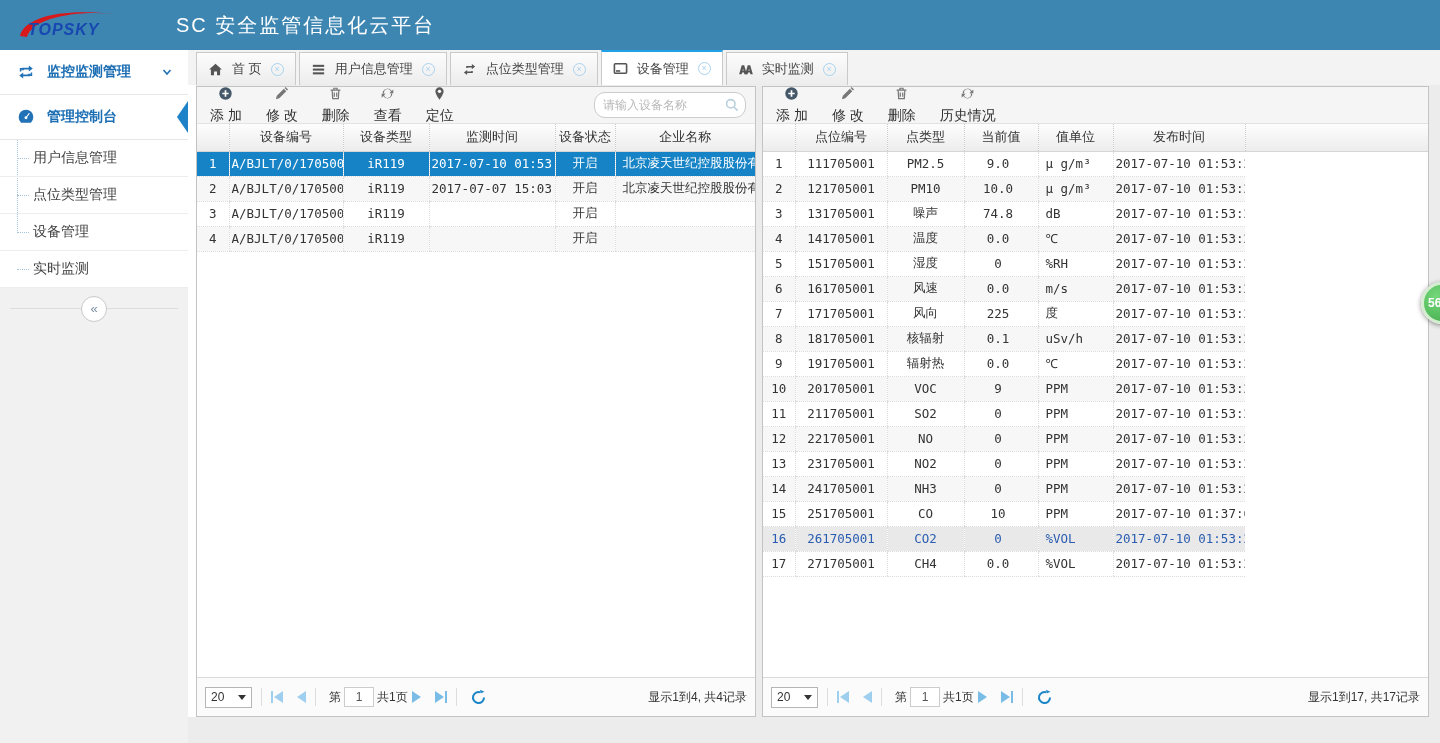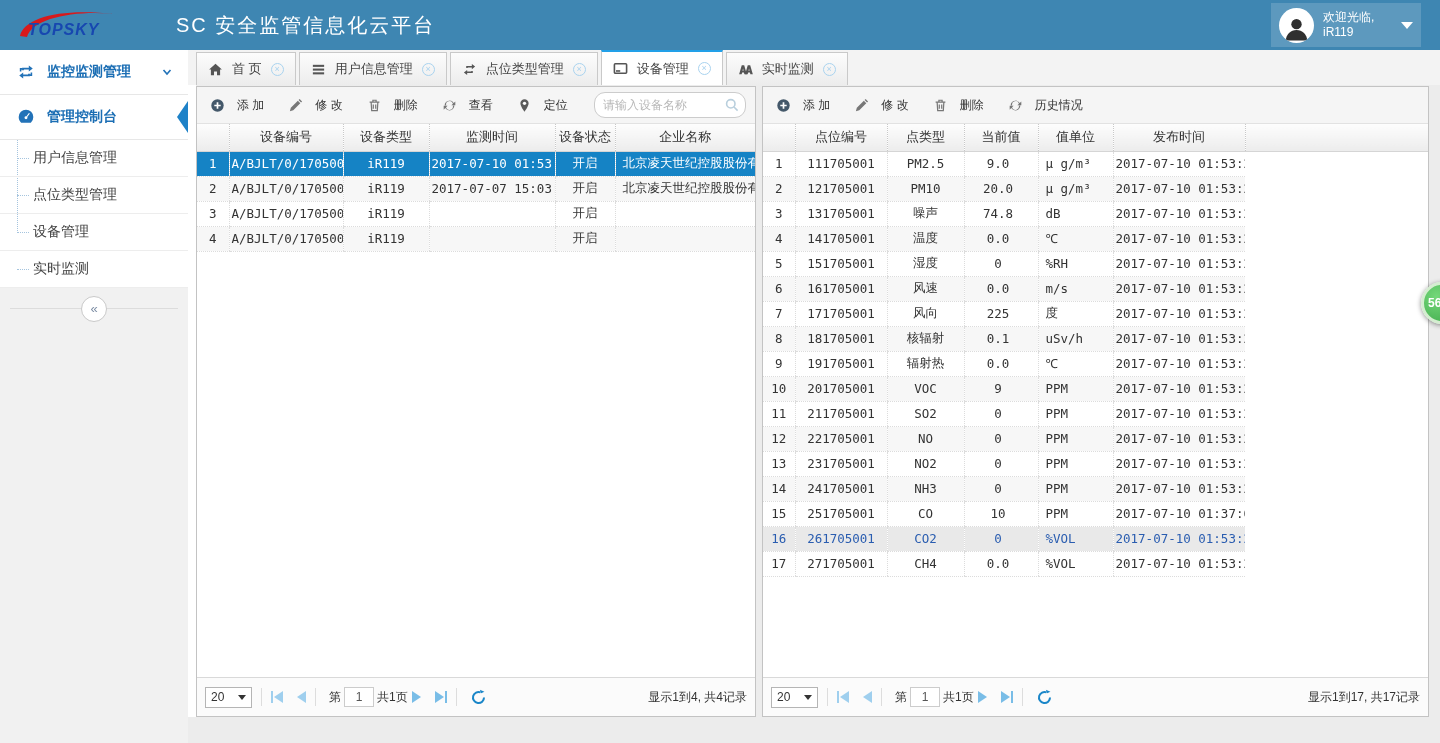--- a/index.html
+++ b/index.html
@@ -39,21 +39,21 @@
   .tab { height:33px; display:inline-flex; align-items:center; gap:9px; padding:0 11px; margin-right:3px; border:1px solid #c9c9c9; border-bottom:none; background:linear-gradient(#fcfcfc,#ececec); font-size:13px; color:#444; cursor:pointer; white-space:nowrap; }
   .tab.active { height:35px; background:#fff; border-top:2px solid #22a0e8; }
   .tab .t-icon { width:15px; height:15px; flex:none; }
   .tab-close { width:13px; height:13px; border-radius:50%; border:1px solid #a9d3ef; color:#a9d3ef; font-size:9px; line-height:11px; text-align:center; cursor:pointer; }
 
   
   .panel { position:absolute; top:86px; height:631px; background:#fff; border:1px solid #c3c3c3; display:flex; flex-direction:column; }
   .panel-left { left:196px; width:560px; }
   .panel-right { left:762px; width:667px; }
   .toolbar { position:relative; height:37px; flex:none; background:#f5f5f5; border-bottom:1px solid #e2e2e2; display:flex; align-items:center; padding-left:13px; }
-  .tbtn { display:inline-flex; align-items:center; gap:12px; margin-right:24px; font-size:12px; color:#333; cursor:pointer; white-space:nowrap; }
+  .tbtn { display:inline-flex; align-items:center; gap:6px; margin-right:24px; font-size:14px; color:#333; cursor:pointer; white-space:nowrap;flex-direction:column; }
   .tbtn svg { width:15px; height:15px; }
   .search-wrap { position:absolute; right:9px; top:5px; }
   .search-input { width:152px; height:26px; border:1px solid #ccc; border-radius:11px; padding:0 26px 0 8px; font-size:12px; color:#333; outline:none; font-family:"Liberation Sans",sans-serif; }
   .search-input::placeholder { color:#b8b8b8; }
   .search-icon { position:absolute; right:6px; top:5px; width:16px; height:16px; cursor:pointer; }
 
   .tablewrap { flex:1; overflow:hidden; }
   table { border-collapse:collapse; table-layout:fixed; width:100%; font-family:"DejaVu Sans Mono", monospace; }
   th { height:27px; font-weight:normal; font-size:13px; color:#333; background:linear-gradient(#fdfdfd,#ececec); border-bottom:1px solid #d5d5d5; border-left:1px dotted #c8c8c8; overflow:hidden; white-space:nowrap; }
   th:first-child { border-left:none; }
@@ -95,33 +95,20 @@
 <body>
 
 <div id="app">
 
   <div class="topbar">
     <svg class="logo" viewBox="0 0 125 40">
       <path d="M6 31 C 10 12, 48 3, 100 9 C 62 5, 18 13, 13 32 Z" fill="#d8191c"></path>
       <text x="14" y="30" font-size="16" font-style="italic" font-weight="bold" fill="#1747b0" letter-spacing="1">TOPSKY</text>
     </svg>
     <div class="app-title">SC  安全监管信息化云平台</div>
-    <div class="user-box">
-      <div class="avatar">
-        <svg width="29" height="29" viewBox="0 0 24 24">
-            <circle cx="12" cy="8.4" r="4.3" fill="#2f2f2f"></circle>
-            <path d="M3.2 22a8.8 8.8 0 0 1 17.6 0z" fill="#2f2f2f"></path>
-          </svg>
-      </div>
-      <div class="user-text">
-        <div>欢迎光临,</div>
-        <div>iR119</div>
-      </div>
-      <div class="user-caret"></div>
-    </div>
   </div>
 
   <div class="sidebar">
     <div class="side-menu">
       <div class="side-top">
         <svg class="s-icon" viewBox="0 0 16 16">
             <path fill="#2272b8" d="M4.5 6.5V4.2h6V2.2L14 4.9l-3.5 2.7V5.8h-4.4v.7z"></path>
             <path fill="#2272b8" d="M11.5 9.5v2.3h-6v2L2 11.1l3.5-2.7v1.8h4.4v-.7z"></path>
             <path fill="none" stroke="#2272b8" stroke-width="1.4" d="M3.2 7.5V5.2h1.5M12.8 8.5v2.3h-1.5"></path>
           </svg>
@@ -411,21 +398,21 @@
               <td class="al-r">9.0</td>
               <td class="al-l">μ g/m³</td>
               <td>2017-07-10 01:53:22</td>
               <td class="ghost"></td>
             </tr>
 
             <tr>
               <td>2</td>
               <td>121705001</td>
               <td>PM10</td>
-              <td class="al-r">20.0</td>
+              <td class="al-r">10.0</td>
               <td class="al-l">μ g/m³</td>
               <td>2017-07-10 01:53:21</td>
               <td class="ghost"></td>
             </tr>
 
             <tr>
               <td>3</td>
               <td>131705001</td>
               <td>噪声</td>
               <td class="al-r">74.8</td>

